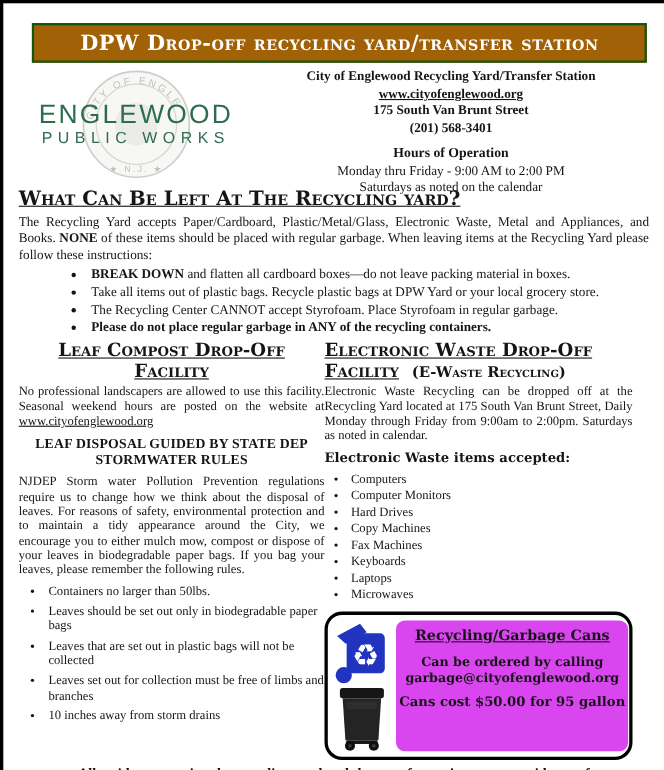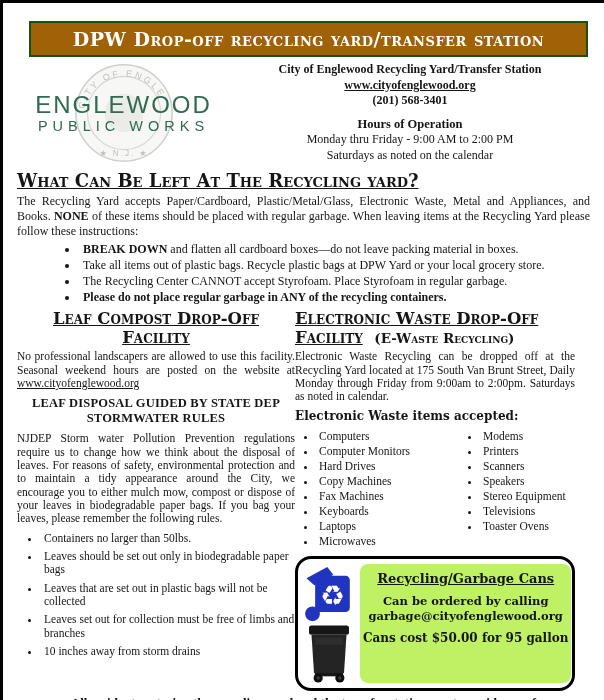--- a/index.html
+++ b/index.html
@@ -60,21 +60,21 @@
   .ew-col1{width:142px;}
   .ew-col2{flex:1;}
   .ew-lists li{margin-bottom:1px;padding-left:2px;}
   
   .cans-box{
     margin-top:7px;border:3px solid #000;border-radius:16px;background:#fff;
     padding:5px;display:flex;gap:5px;align-items:stretch;
   }
   .box-icons{width:60px;display:flex;flex-direction:column;align-items:center;justify-content:flex-start;gap:1px;}
   .blue-panel{
-    flex:1;background:#bef264;border-radius:8px;text-align:center;
+    flex:1;background:#d946ef;border-radius:8px;text-align:center;
     font-family:"DejaVu Serif", serif;font-weight:bold;padding:7px 3px 9px 3px;
   }
   .box-title{font-size:13px;text-decoration:underline;margin-bottom:8px;}
   .box-line{font-size:11.5px;line-height:1.3;white-space:nowrap;}
   .box-cost{font-size:12px;margin-top:8px;white-space:nowrap;}
   
   .footer{margin-top:4px;text-align:center;font-weight:bold;font-size:13px;line-height:1.22;}
 </style>
 </head>
 <body>
@@ -98,20 +98,21 @@
         <text x="60" y="99" text-anchor="middle" font-family="Liberation Sans, sans-serif" font-size="8.5" fill="#b6b6b2" letter-spacing="2">★ N.J. ★</text>
       </svg>
       <div class="logo-text">
         <div class="logo-l1">ENGLEWOOD</div>
         <div class="logo-l2">PUBLIC WORKS</div>
       </div>
     </div>
     <div class="header-center">
       <div class="bold">City of Englewood Recycling Yard/Transfer Station</div>
       <div><span class="hc-link">www.cityofenglewood.org</span></div>
+      <div class="bold">175 South Van Brunt Street</div>
       <div class="bold">(201) 568-3401</div>
       <div class="hours-title">Hours of Operation</div>
       <div>Monday thru Friday - 9:00 AM to 2:00 PM</div>
       <div>Saturdays as noted on the calendar</div>
     </div>
   </div>
 
   <div class="section-title">What Can Be Left At The Recycling yard?</div>
 
   <p class="intro"><span>The Recycling Yard accepts Paper/Cardboard, Plastic/Metal/Glass, Electronic Waste, Metal and Appliances, and Books. </span><b>NONE</b><span> of these items should be placed with regular garbage. When leaving items at the Recycling Yard please follow these instructions:</span></p>
@@ -147,29 +148,20 @@
         <ul class="ew-col1">
           <li>Computers</li>
           <li>Computer Monitors</li>
           <li>Hard Drives</li>
           <li>Copy Machines</li>
           <li>Fax Machines</li>
           <li>Keyboards</li>
           <li>Laptops</li>
           <li>Microwaves</li>
         </ul>
-        <ul class="ew-col2">
-          <li>Modems</li>
-          <li>Printers</li>
-          <li>Scanners</li>
-          <li>Speakers</li>
-          <li>Stereo Equipment</li>
-          <li>Televisions</li>
-          <li>Toaster Ovens</li>
-        </ul>
       </div>
 
       <div class="cans-box">
         <div class="box-icons">
           <svg width="52" height="58" viewBox="0 0 60 66">
             <polygon points="4,16 28,3 35,12 13,24" fill="#2134bf"></polygon>
             <rect x="14" y="13" width="40" height="42" rx="5" fill="#2134bf"></rect>
             <text x="34" y="47" text-anchor="middle" font-family="DejaVu Sans, sans-serif" font-size="32" fill="#ffffff">♻</text>
             <circle cx="11" cy="57" r="8.5" fill="#2134bf"></circle>
           </svg>

